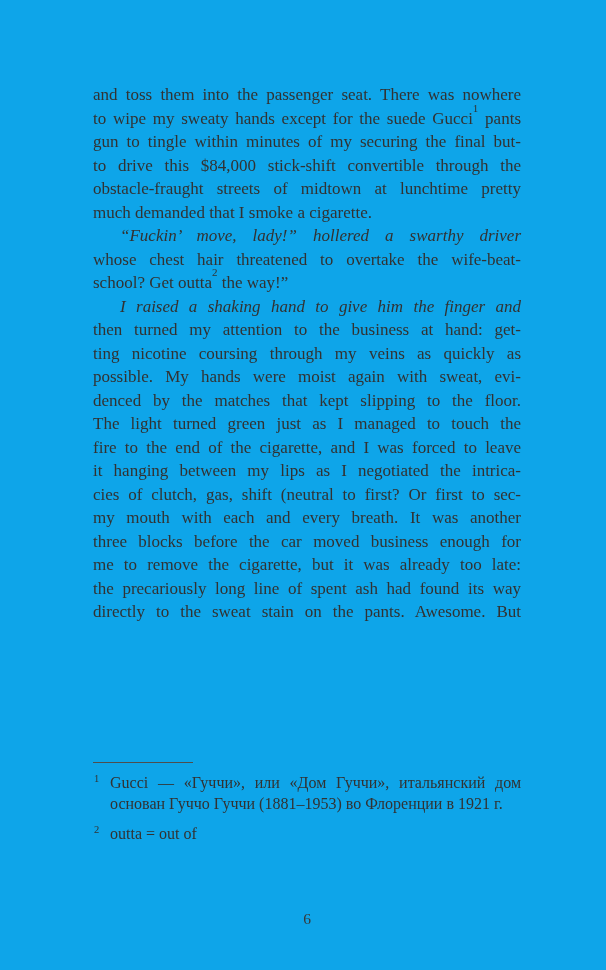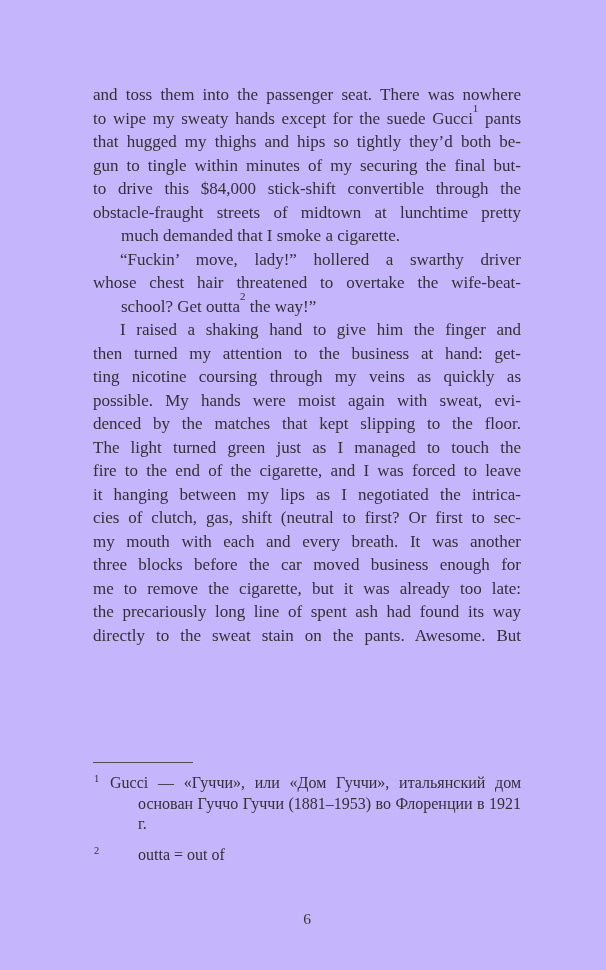--- a/index.html
+++ b/index.html
@@ -1,39 +1,39 @@
 <!DOCTYPE html>
 <html><head>
 <meta charset="utf-8">
 <style>
   html, body { margin: 0; padding: 0; background: #ffffff; }
   .page {
     position: relative;
     width: 606px;
     height: 970px;
-    background: #c4b5fd;
+    background: #0ea5e9;
     font-family: "Liberation Serif", "DejaVu Serif", serif;
     color: #323232;
     overflow: hidden;
   }
   .text-block {
     position: absolute;
     left: 93px;
     top: 83px;
     width: 428px;
     font-size: 17px;
     line-height: 23.5px;
   }
   .paragraph { margin: 0; }
   .line {
     text-align: justify;
     text-align-last: justify;
   }
-  .last-left .line:last-child { text-align-last: left; margin-left: 28px; }
-  .indented .line:first-child { text-indent: 27px; }
+  .last-left .line:last-child { text-align-last: left; }
+  .indented .line:first-child { text-indent: 27px; font-style: italic; }
   sup[data-name="footnote-ref"] {
     font-size: 11px;
     line-height: 0;
     position: relative;
     top: -0.45em;
   }
   .footnotes {
     position: absolute;
     left: 93px;
     top: 762px;
@@ -72,21 +72,20 @@
 </style>
 </head>
 <body>
 
 <div class="page" data-name="book-page">
 
   <div class="text-block" data-name="main-text-block">
     <div class="paragraph last-left" data-name="paragraph-1">
         <div class="line" data-name="text-line"><span data-name="text-segment">and toss them into the passenger seat. There was nowhere</span></div>
         <div class="line" data-name="text-line"><span data-name="text-segment">to wipe my sweaty hands except for the suede Gucci</span><sup data-name="footnote-ref">1</sup><span data-name="text-segment"> pants</span></div>
-        <div class="line" data-name="text-line"><span data-name="text-segment">that hugged my thighs and hips so tightly they’d both be-</span></div>
         <div class="line" data-name="text-line"><span data-name="text-segment">gun to tingle within minutes of my securing the final but-</span></div>
         <div class="line" data-name="text-line"><span data-name="text-segment">to drive this $84,000 stick-shift convertible through the</span></div>
         <div class="line" data-name="text-line"><span data-name="text-segment">obstacle-fraught streets of midtown at lunchtime pretty</span></div>
         <div class="line" data-name="text-line"><span data-name="text-segment">much demanded that I smoke a cigarette.</span></div>
       </div>
     <div class="paragraph indented last-left" data-name="paragraph-2">
         <div class="line" data-name="text-line"><span data-name="text-segment">“Fuckin’ move, lady!” hollered a swarthy driver</span></div>
         <div class="line" data-name="text-line"><span data-name="text-segment">whose chest hair threatened to overtake the wife-beat-</span></div>
         <div class="line" data-name="text-line"><span data-name="text-segment">school? Get outta</span><sup data-name="footnote-ref">2</sup><span data-name="text-segment"> the way!”</span></div>
       </div>

